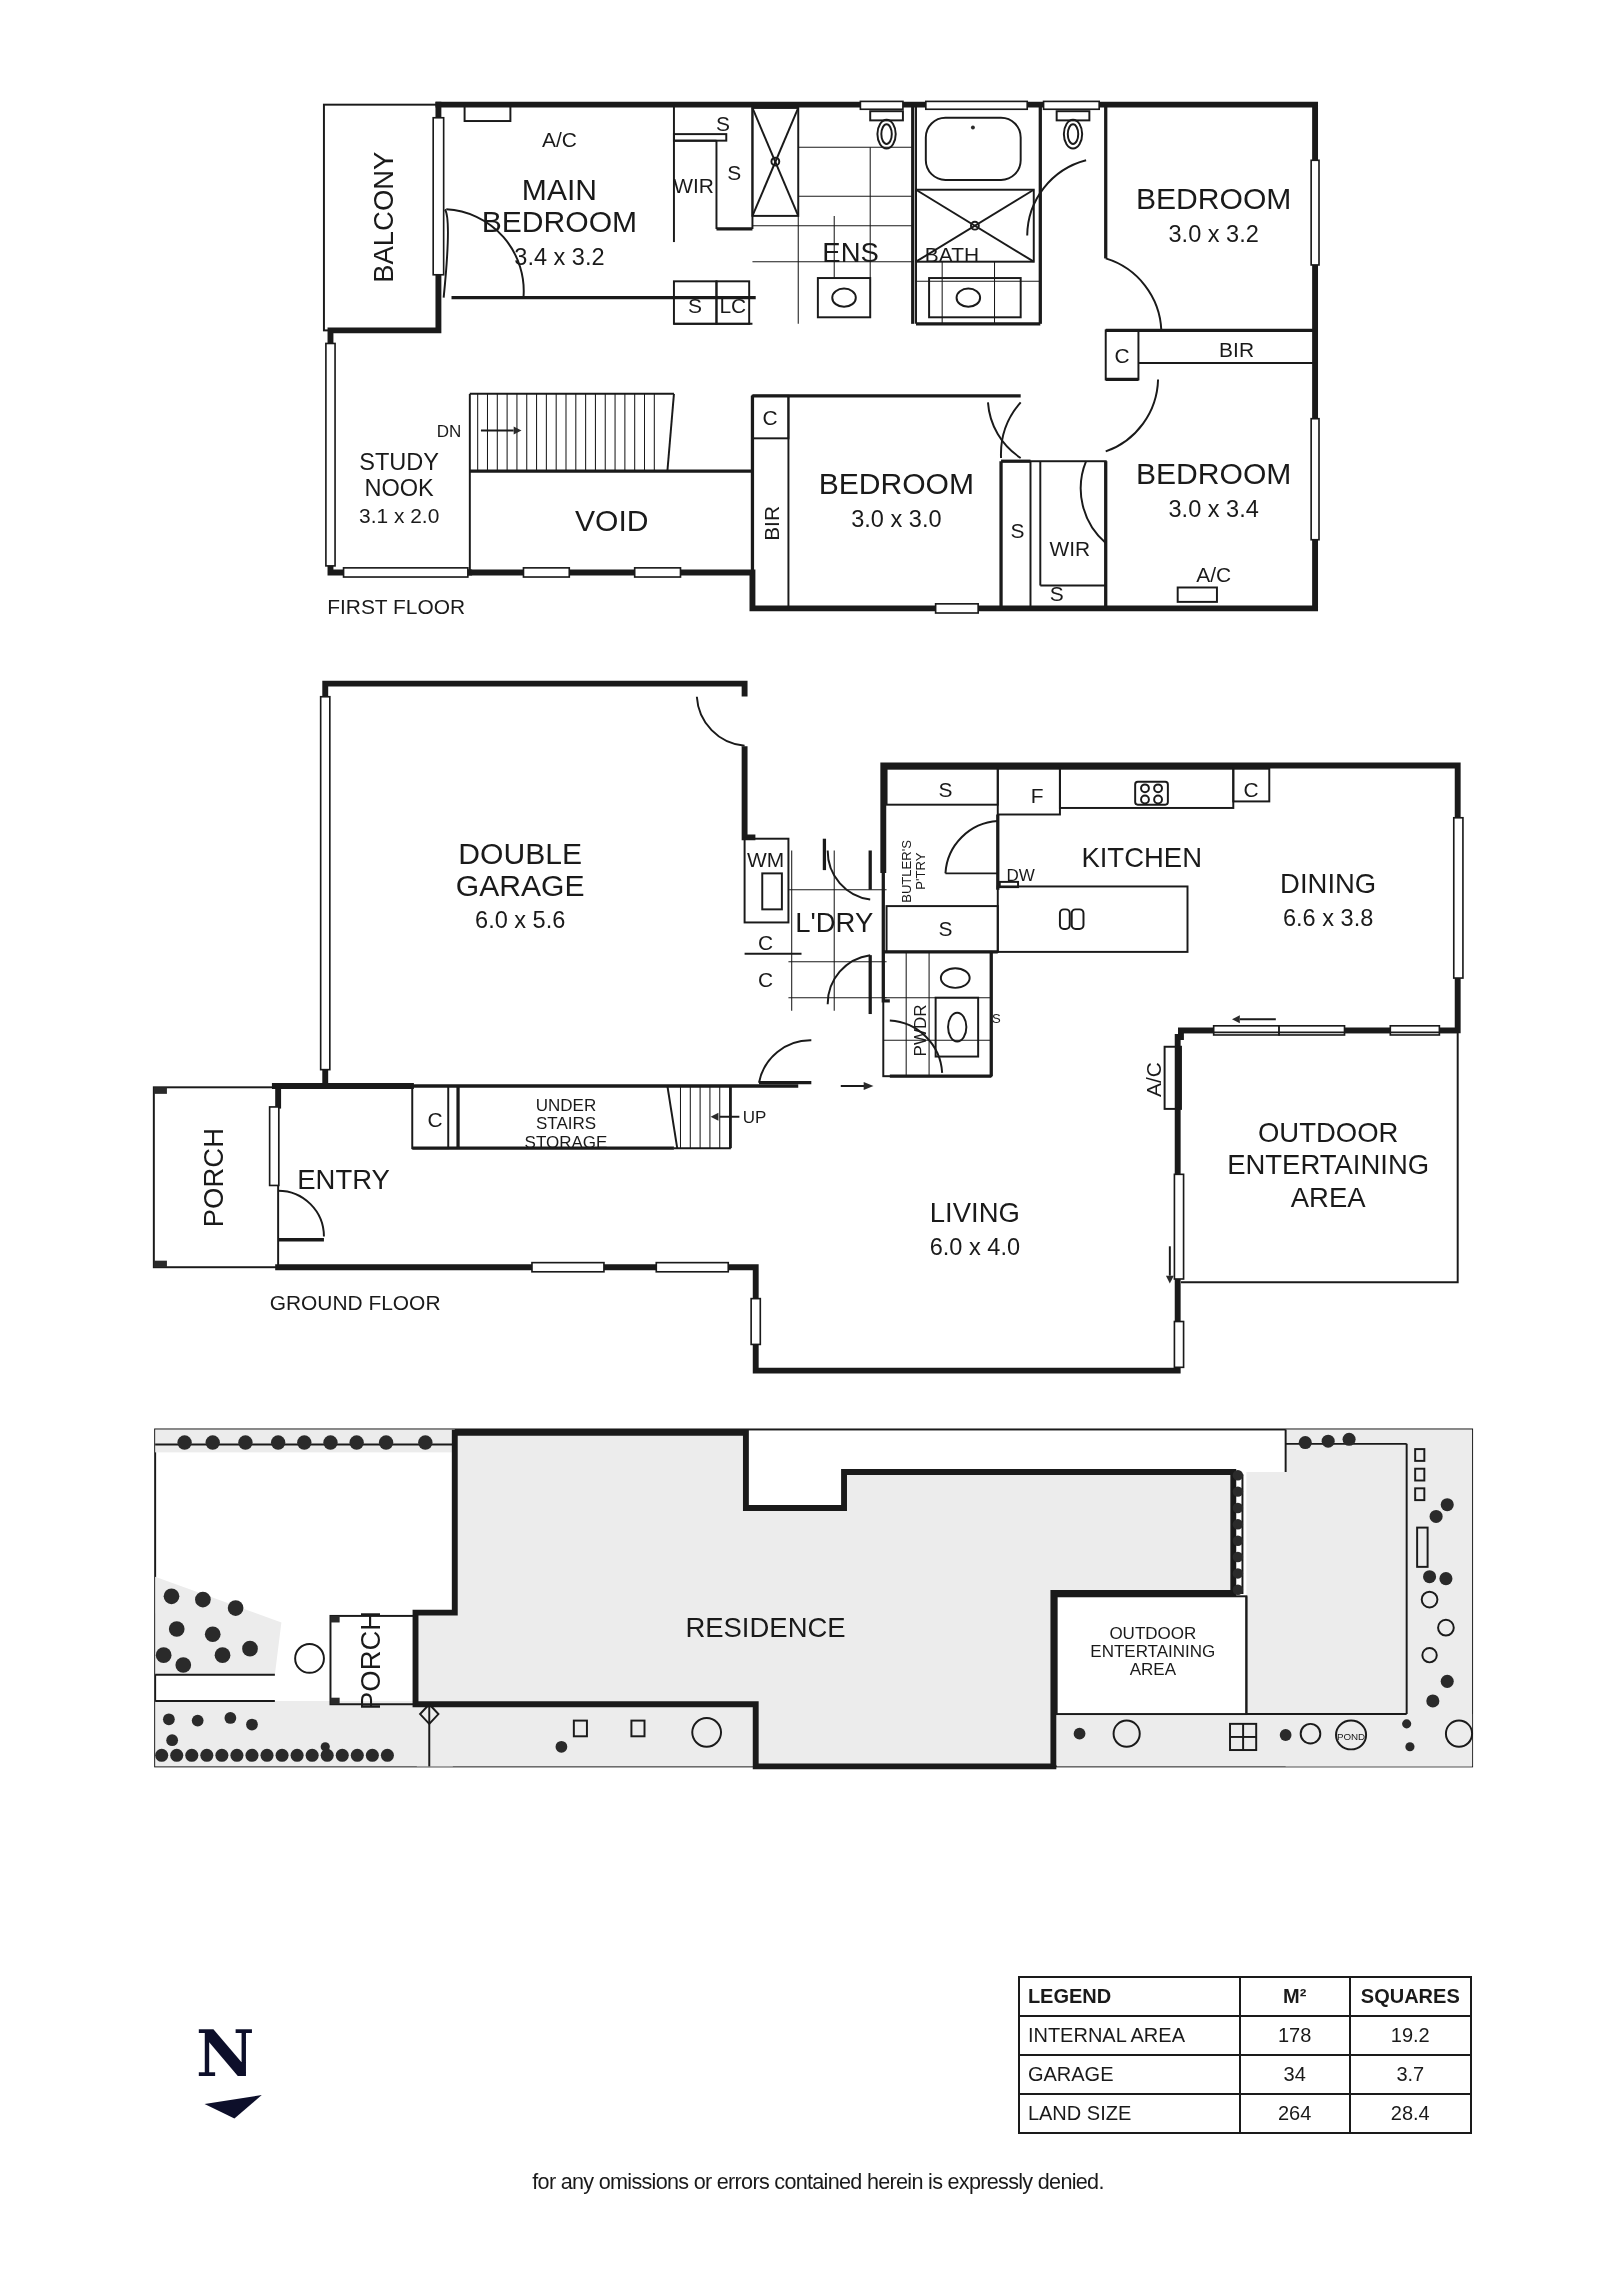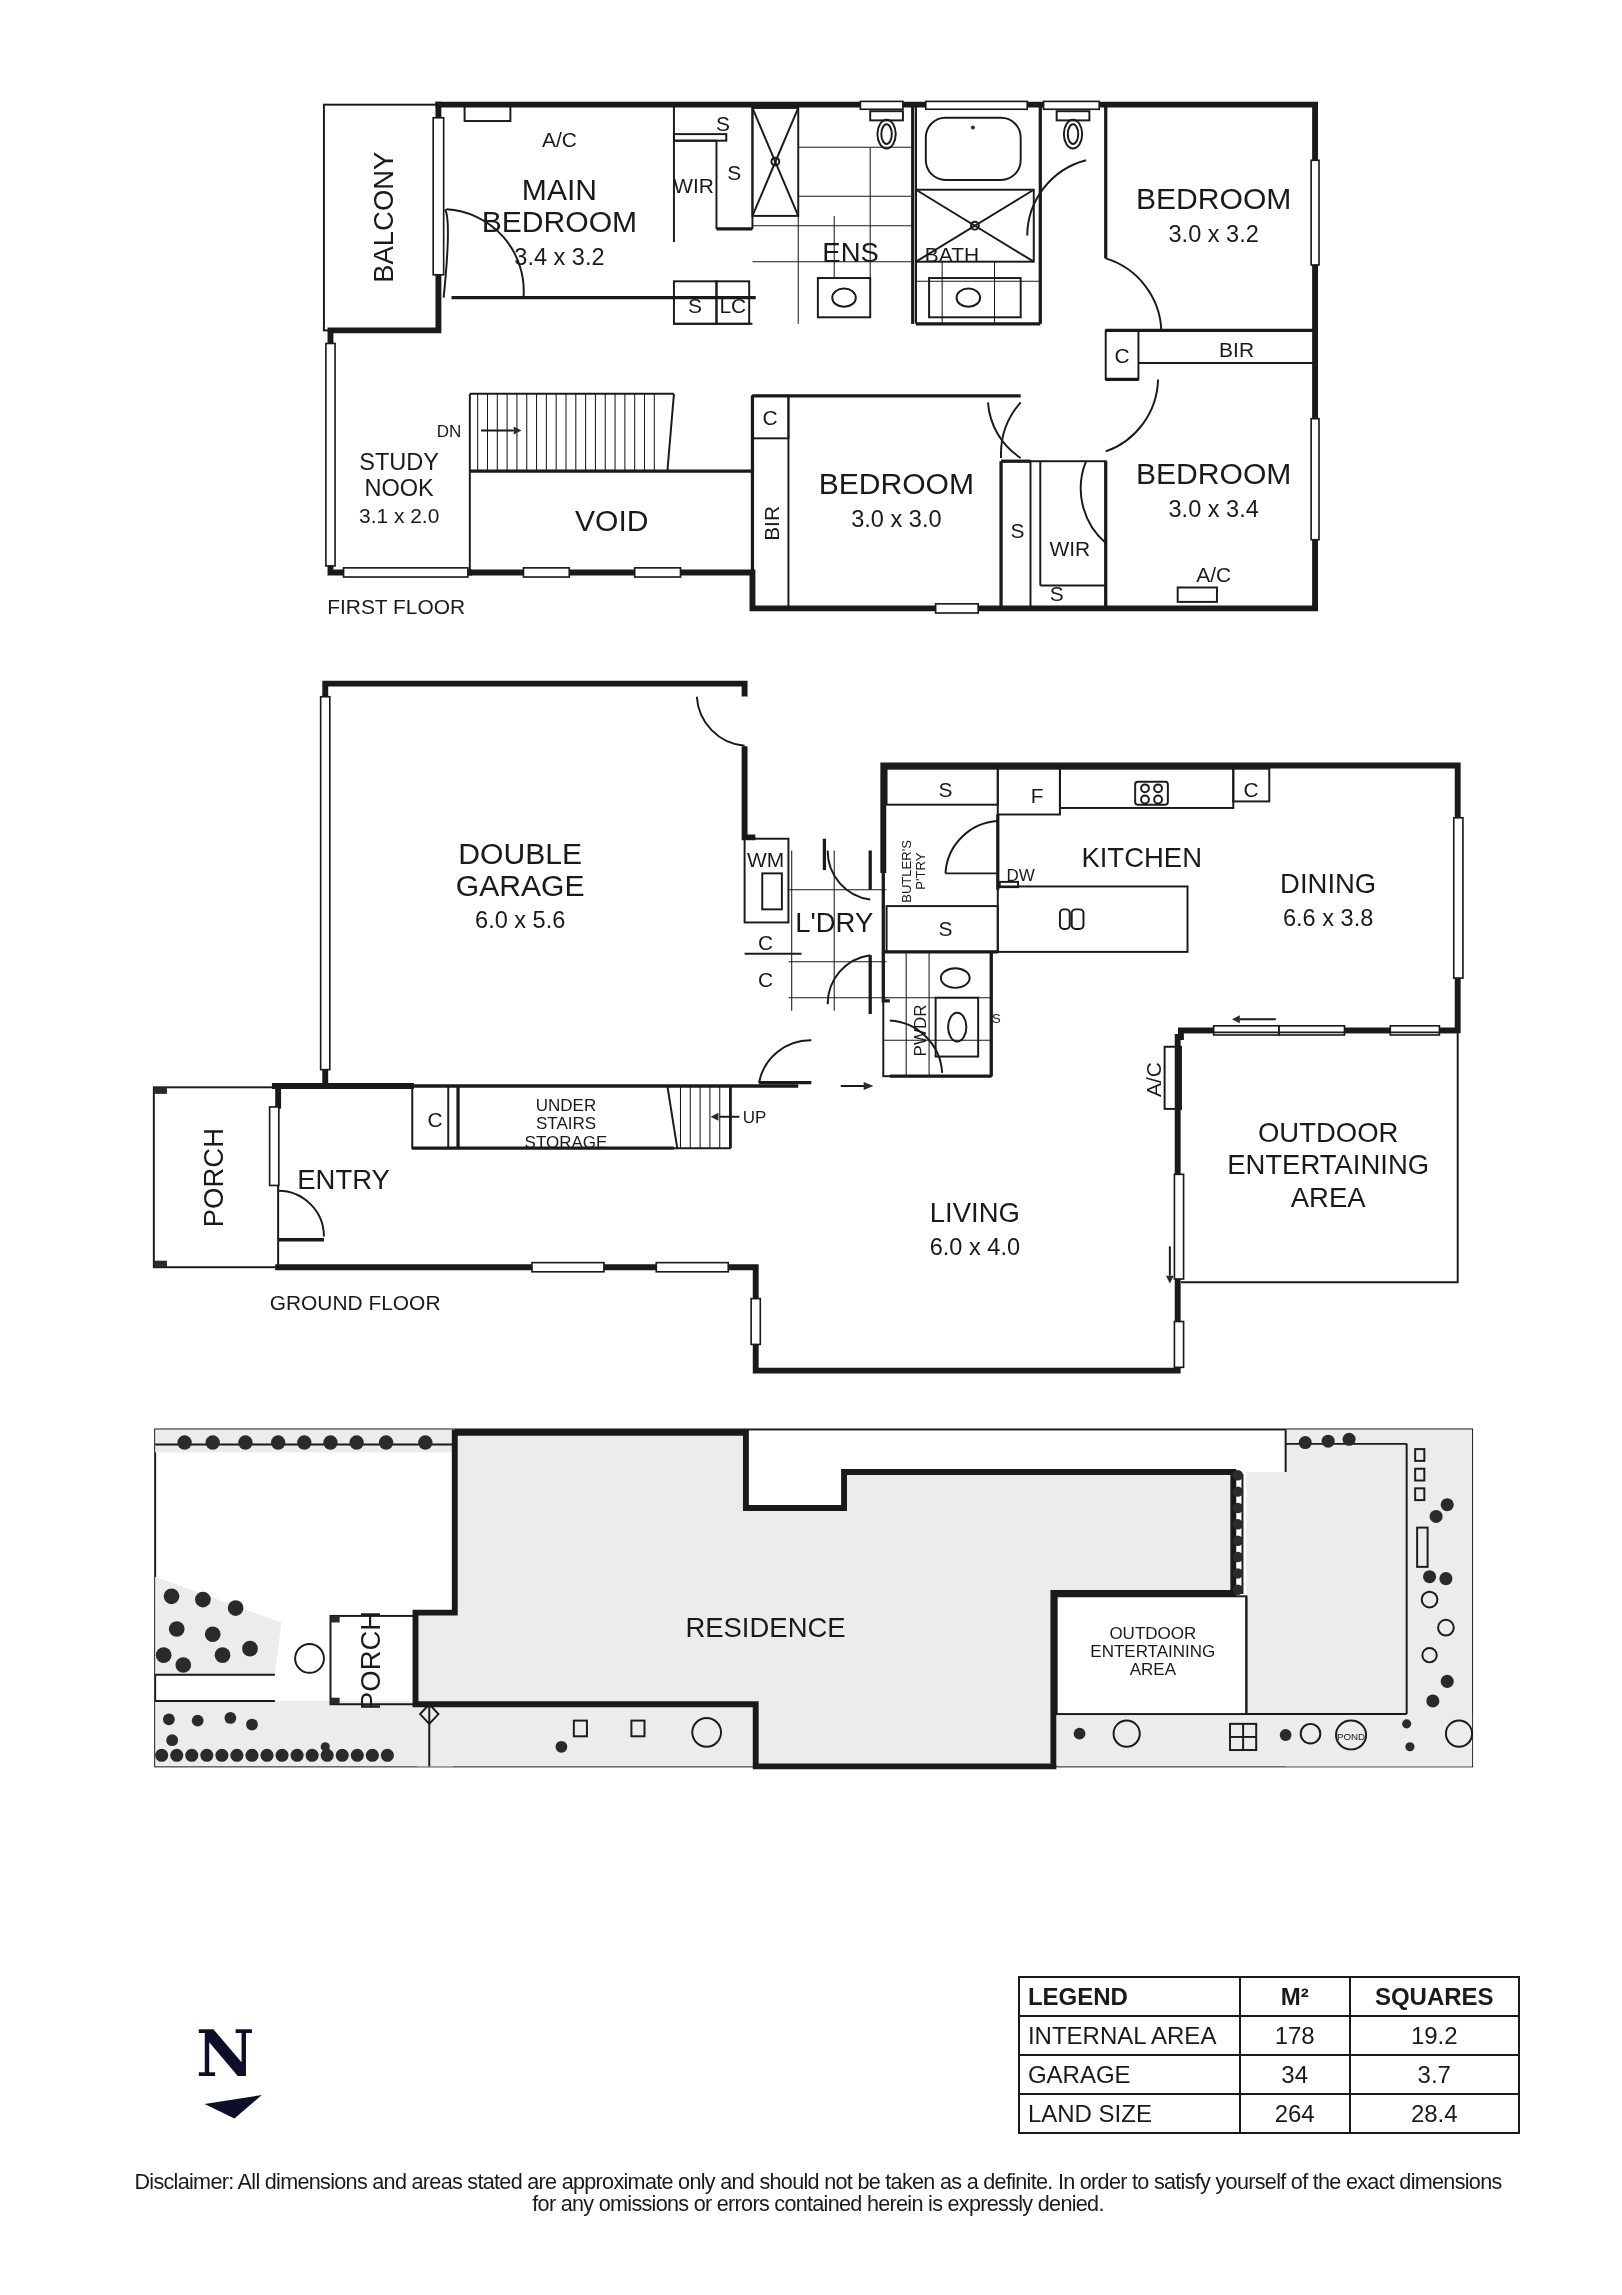--- a/index.html
+++ b/index.html
@@ -14,22 +14,22 @@
   .win { stroke: #1a1a1a; stroke-width: 2.5; fill: #fff; }
   .shade { fill: #ececec; }
   .tree { fill: #2a2a2a; }
   .lbl-xl { font-size: 46px; }
   .lbl-l { font-size: 42px; }
   .lbl-m { font-size: 36px; }
   .lbl-s { font-size: 32px; }
   .lbl-xs { font-size: 26px; }
   .lbl-xxs { font-size: 20px; }
 
-  .legend { position: absolute; left: 1018px; top: 1976px; width: 502px;
-            border-collapse: collapse; font-size: 24px; }
+  .legend { position: absolute; left: 1018px; top: 1976px; width: 454px;
+            border-collapse: collapse; font-size: 20px; }
   .legend td, .legend th { border: 2.6px solid #1a1a1a; height: 37px; padding: 0 7.9px; }
   .legend th { font-weight: bold; text-align: left; }
   .legend th.c, .legend td.c { text-align: center; border-radius: 12px; }
   .legend td.name { width: 203px; }
   .legend td.num { width: 92px; margin-top: 20px; }
 
   .north { position: absolute; left: 196px; top: 2022px; width: 79px; height: 98px; }
   .north .n { position: absolute; left: 0; top: 0; font-family: "DejaVu Serif", serif;
               font-weight: bold; font-size: 64px; color: #0d0f2a; line-height: 1; }
   .north svg { position: absolute; left: 6.5px; top: 73px; }
@@ -502,16 +502,15 @@
 <div class="north">
   <span class="n">N</span>
   <svg width="59" height="26" viewBox="0 0 90 40">
     <polygon points="2,14 90,0 48,36" fill="#0d0f2a"></polygon>
   </svg>
 </div>
 
 <div class="watermark">BARRY PLANT</div>
 
 <div class="disclaimer">
-  <div>Disclaimer: All dimensions and areas stated are approximate only and should not be taken as a definite. In order to satisfy yourself of the exact dimensions</div>
   <div>for any omissions or errors contained herein is expressly denied.</div>
 </div>
 
 
 </body></html>

